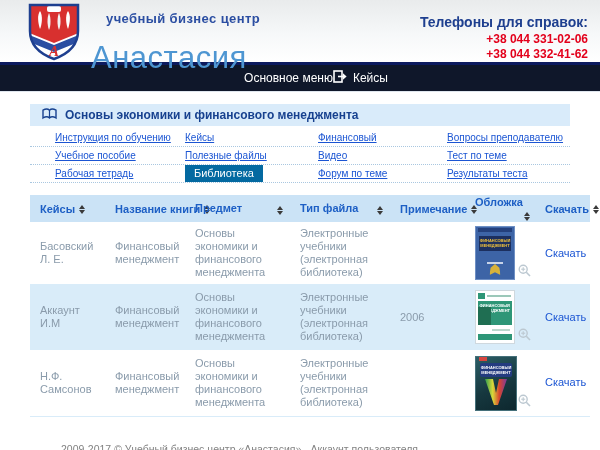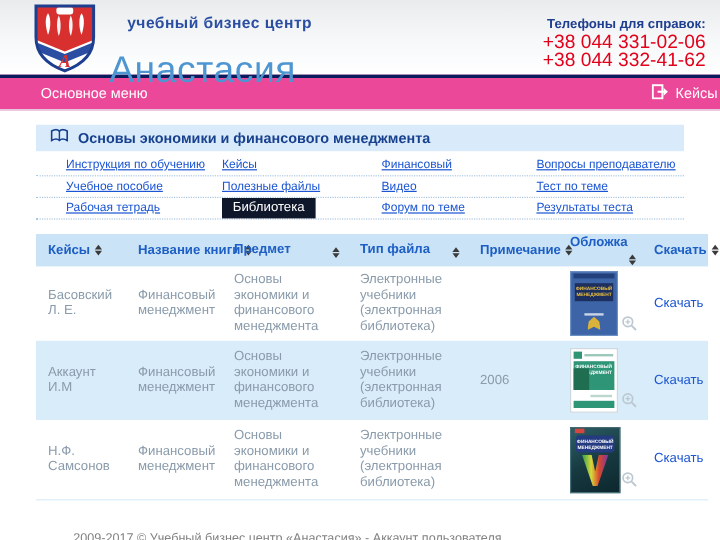--- a/index.html
+++ b/index.html
@@ -8,36 +8,36 @@
     font-family:"Liberation Sans","DejaVu Sans",sans-serif;
     -webkit-font-smoothing:antialiased;
   }
   
   .header{position:relative;height:62px;background:linear-gradient(180deg,#e9ebec 0%,#f6f8f9 55%,#ffffff 100%)}
   .logo{position:absolute;left:27px;top:3px}
   .brand{position:absolute;left:91px;top:12px;line-height:1}
   .brand-top{display:block;font-size:13px;font-weight:bold;color:#2b4ea2;margin-left:15px;letter-spacing:.4px}
   .brand-name{display:block;font-size:31px;color:#4e96d2;margin-top:17px;letter-spacing:.5px}
   .phones{position:absolute;right:12px;top:14px;text-align:right}
-  .phones-label{font-size:11px;font-weight:bold;color:#1e3f8f;margin-bottom:2px}
-  .phone{font-size:16px;font-weight:normal;color:#e3001b;line-height:15px}
-  
-  .navbar{height:26px;background:#ec4899;border-top:3px solid #0c1a5e;border-bottom:1px solid #dfe6ee;
-    display:flex;align-items:center;justify-content:space-between;padding:0 2px 0 34px;box-sizing:content-box}
+  .phones-label{font-size:14px;font-weight:bold;color:#1e3f8f;margin-bottom:2px}
+  .phone{font-size:12px;font-weight:bold;color:#e3001b;line-height:15px}
+  
+  .navbar{height:26px;background:#0f172a;border-top:3px solid #0c1a5e;border-bottom:1px solid #dfe6ee;
+    display:flex;align-items:center;justify-content:center;padding:0 2px 0 34px;box-sizing:content-box}
   .nav-menu{color:#fff;font-size:12px;cursor:pointer}
   .logout{display:flex;align-items:center;gap:6px;color:#fff;font-size:12px;cursor:pointer}
   
   .content{padding:12px 30px 0}
   .title-band{background:#d9ebfa;height:22px;display:flex;align-items:center;gap:8px;padding-left:12px}
   .page-title{font-size:12px;font-weight:bold;color:#17418f}
   .links{margin-top:3px}
   .links-row{display:grid;grid-template-columns:130px 133px 129px auto;align-items:center;
     height:17px;padding-left:25px;border-bottom:1px dotted #a9c7e0}
   .link{color:#1b55d3;font-size:10px;text-decoration:underline;cursor:pointer;justify-self:start;white-space:nowrap}
-  .lib-btn{background:#0f172a;color:#fff;font-size:11px;padding:2px 9px 3px;justify-self:start;cursor:pointer}
+  .lib-btn{background:#0369a1;color:#fff;font-size:11px;padding:2px 9px 3px;justify-self:start;cursor:pointer}
   
   table{width:560px;margin-top:12px;border-collapse:collapse;table-layout:fixed;border-bottom:1px solid #d9ecf9}
   th{background:#cbe3f6;height:24px;font-size:11px;color:#1d5fc5;text-align:left;padding-left:10px;font-weight:bold;cursor:pointer;white-space:nowrap}
   td{font-size:11px;color:#8a9bab;padding:4px 8px 4px 10px;vertical-align:middle;line-height:13px}
   tr.alt{background:#d9ecf9}
   .dl{color:#1b55d3;text-decoration:none;cursor:pointer}
   .sort{display:inline-block;vertical-align:middle;margin-left:4px}
   .sort b,.sort i{display:block;width:0;height:0;border-left:3px solid transparent;border-right:3px solid transparent}
   .sort b{border-bottom:4px solid #3a3a3a;margin-bottom:1px}
   .sort i{border-top:4px solid #3a3a3a}

